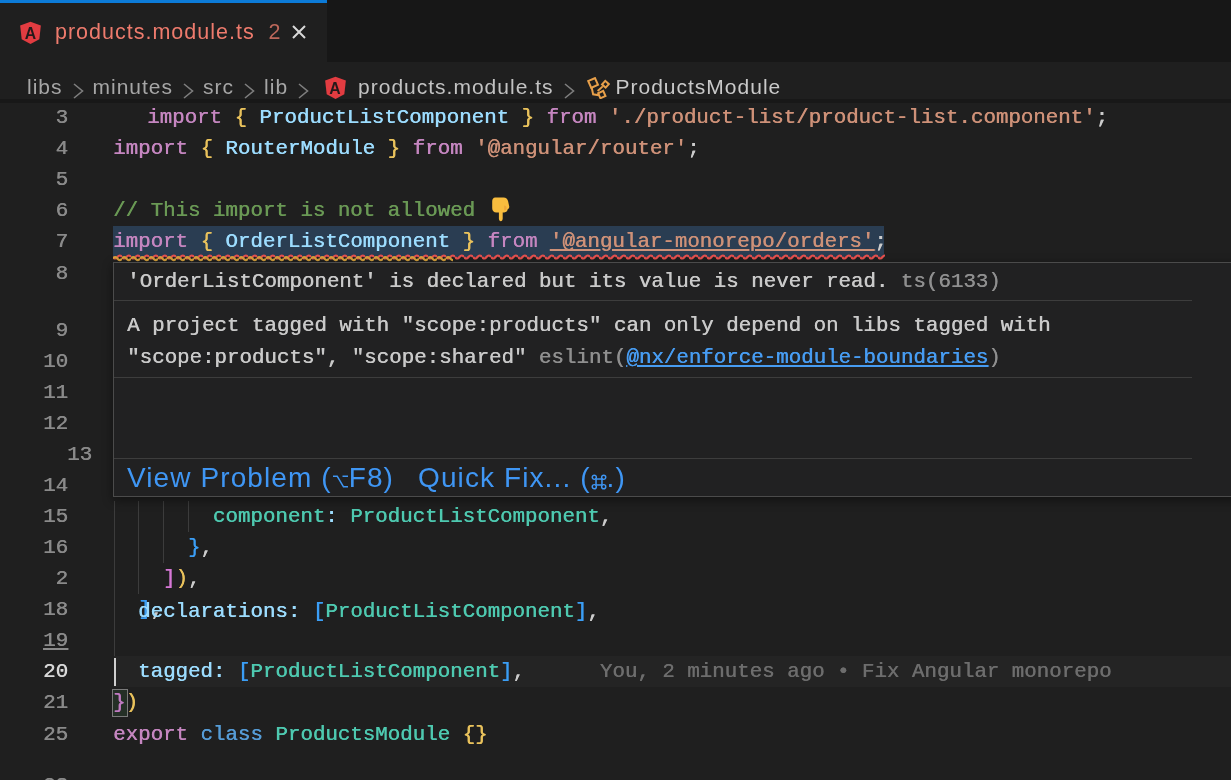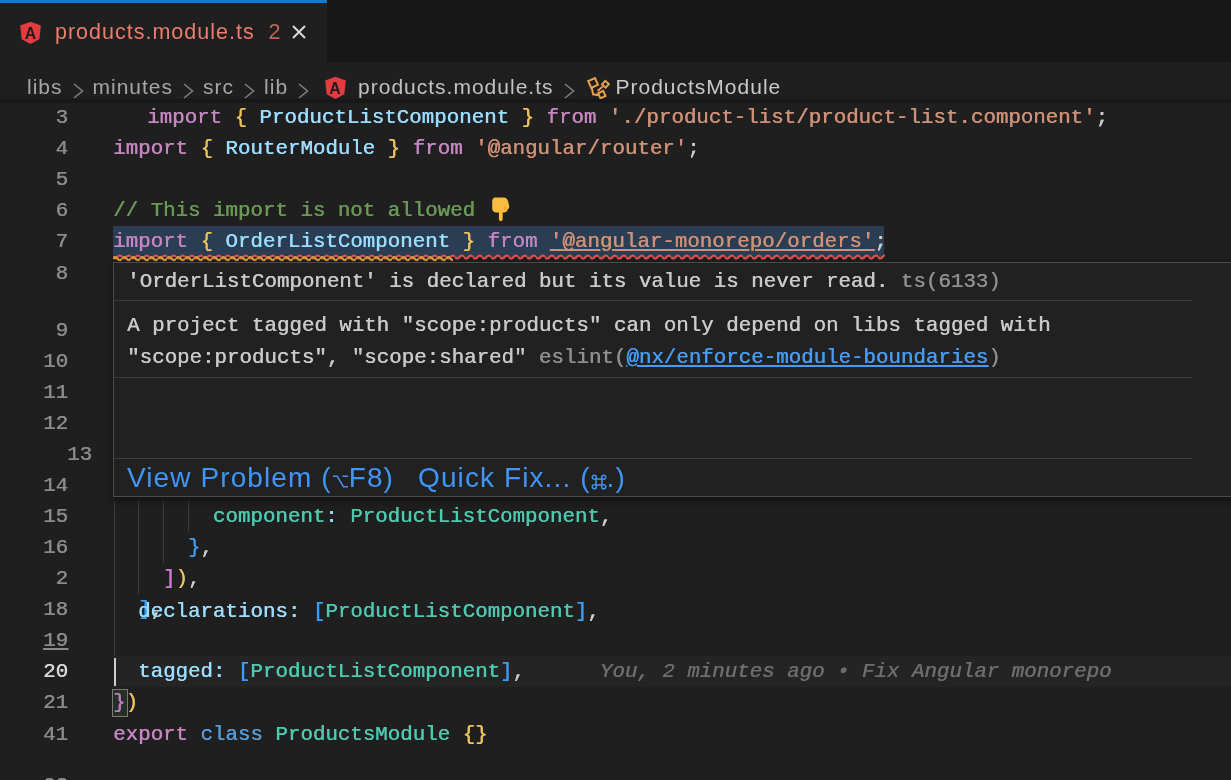--- a/index.html
+++ b/index.html
@@ -87,37 +87,37 @@
 <div class="ln" style="top:407.8px;">12</div>
 <div class="ln" style="top:438.9px;margin-left:24px;">13</div>
 <div class="ln" style="top:469.9px;">14</div>
 <div class="ln" style="top:501.0px;">15</div>
 <div class="ln" style="top:532.1px;">16</div>
 <div class="ln" style="top:563.1px;">2</div>
 <div class="ln" style="top:594.2px;">18</div>
 <div class="ln" style="top:625.3px;text-decoration:underline;">19</div>
 <div class="ln" style="top:656.3px;color:#d7d7d7;">20</div>
 <div class="ln" style="top:687.4px;">21</div>
-<div class="ln" style="top:718.5px;">41</div>
+<div class="ln" style="top:718.5px;">25</div>
 <div class="ln" style="top:726px;margin-top:44px;">23</div>
 
 <div class="abs" style="left:114px;top:656.3px;width:1117px;height:31px;background:#242424;"></div>
 
 <div class="abs" style="left:113px;top:226.4px;width:771px;height:31px;background:#2a3d52;"></div>
 
 <div class="row" style="top:102.0px;margin-left:34px;"><span class="kw">import</span> <span class="gold">{</span><span class="id"> ProductListComponent </span><span class="gold">}</span> <span class="kw">from</span> <span class="str">'./product-list/product-list.component'</span><span class="wt">;</span></div>
 <div class="row" style="top:133.1px;"><span class="kw">import</span> <span class="gold">{</span><span class="id"> RouterModule </span><span class="gold">}</span> <span class="kw">from</span> <span class="str">'@angular/router'</span><span class="wt">;</span></div>
 <div class="row" style="top:195.3px;"><span class="cmt">// This import is not allowed </span></div>
 <div class="row" style="top:226.4px;"><span class="kw">import</span> <span class="gold">{</span><span class="id"> OrderListComponent </span><span class="gold">}</span> <span class="kw">from</span> <span class="str" style="text-decoration:underline;">'@angular-monorepo/orders'</span><span class="wt">;</span></div>
 <div class="row" style="top:501.0px;"><span class="teal">        component</span><span class="id">:</span><span class="teal"> ProductListComponent</span><span class="wt">,</span></div>
 <div class="row" style="top:532.1px;">      <span class="bblue">}</span><span class="wt">,</span></div>
 <div class="row" style="top:563.1px;">    <span class="pink">]</span><span class="gold">)</span><span class="wt">,</span></div>
 <div class="row" style="top:594.2px;">  <span class="bblue">]</span><span class="wt">,</span></div>
 <div class="row" style="top:596px;">  <span class="id">declarations</span><span class="id">: </span><span class="bblue">[</span><span class="teal">ProductListComponent</span><span class="bblue">]</span><span class="wt">,</span></div>
-<div class="row" style="top:656.3px;">  <span class="id">tagged</span><span class="id">: </span><span class="bblue">[</span><span class="teal">ProductListComponent</span><span class="bblue">]</span><span class="wt">,</span><span style="color:#6d6d6d;font-style:italic;">      You, 2 minutes ago • Fix Angular monorepo</span></div>
+<div class="row" style="top:656.3px;">  <span class="id">tagged</span><span class="id">: </span><span class="bblue">[</span><span class="teal">ProductListComponent</span><span class="bblue">]</span><span class="wt">,</span><span style="color:#6d6d6d;">      You, 2 minutes ago • Fix Angular monorepo</span></div>
 <div class="row" style="top:687.4px;"><span class="pink">}</span><span class="gold">)</span></div>
 <div class="row" style="top:718.5px;"><span class="kw">export</span> <span class="blue2">class</span> <span class="teal">ProductsModule</span> <span class="gold">{}</span></div>
 
 <svg class="abs" style="left:491px;top:196px;" width="19" height="26" viewBox="0 0 19 26">
   <path fill="#f9bd3e" d="M4.2 1.6 C2.2 1.8 1.2 3.2 1.2 5.2 L1.2 12.2 C1.2 14.8 2.8 16.4 5.4 16.4 L7.9 16.4 L7.9 22.6 C7.9 24.3 8.7 25.2 9.8 25.2 C10.9 25.2 11.7 24.3 11.7 22.6 L11.7 16.4 L13.2 16.4 C15.3 16.4 16.6 15.1 16.8 13.1 C17.9 12.6 18.5 11.5 18.2 10.2 L17.1 5.2 C16.6 2.8 15.0 1.4 12.6 1.4 Z"></path>
   <path fill="#eda63a" d="M13.2 9.5 C14.6 9.5 15.6 10.4 15.6 11.9 C15.6 13.4 14.6 14.3 13.2 14.3 Z"></path>
 </svg>
 
 <div class="guide" style="left:114px;top:501px;height:155px;"></div>
 <div class="guide" style="left:138px;top:501px;height:93px;"></div>

